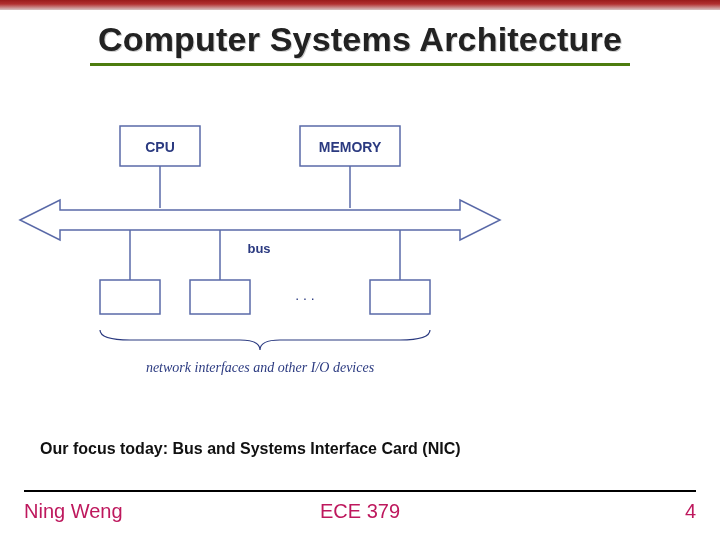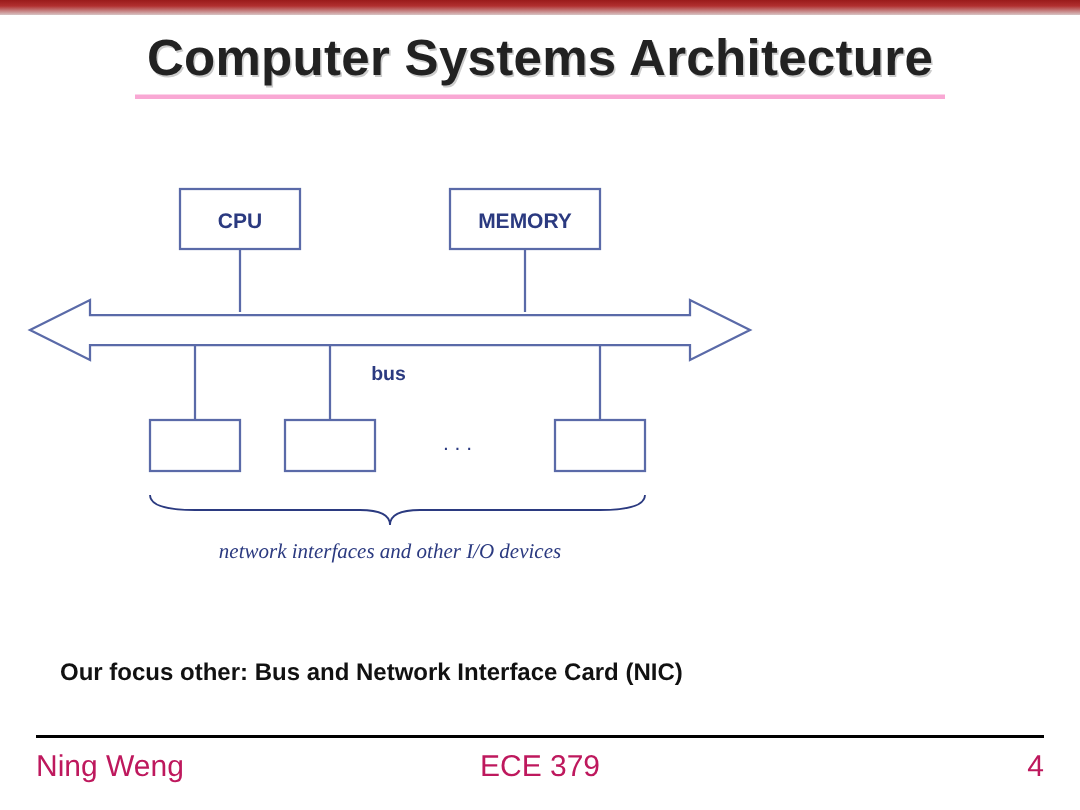--- a/index.html
+++ b/index.html
@@ -1,18 +1,18 @@
 <!DOCTYPE html>
 <html><head>
 <meta charset="utf-8">
 <style>
   html,body{margin:0;padding:0;width:720px;height:540px;background:#fff;font-family:Arial,Helvetica,sans-serif;position:relative;overflow:hidden}
   .banner{position:absolute;top:0;left:0;right:0;height:10px;background:linear-gradient(to bottom,#9a1b1b 0%,#b13030 40%,#d8c4c4 100%)}
   .title-wrap{position:absolute;top:20px;left:0;right:0;text-align:center}
-  .title{display:inline-block;font-size:34px;font-weight:bold;color:#222;text-shadow:1px 1px 0 #ccc;border-bottom:3px solid #f9a8d4;padding:0 8px 4px 8px;letter-spacing:0.2px}
+  .title{display:inline-block;font-size:34px;font-weight:bold;color:#222;text-shadow:1px 1px 0 #ccc;border-bottom:3px solid #4d7c0f;padding:0 8px 4px 8px;letter-spacing:0.2px}
   .diagram{position:absolute;left:0;right:0;top:120px;height:270px;display:flex;justify-content:flex-start}
   .focus{position:absolute;left:40px;top:440px;font-size:16px;font-weight:bold;color:#111}
   .footer-line{position:absolute;left:24px;right:24px;top:490px;border-top:2px solid #000}
   .footer{position:absolute;left:24px;right:24px;top:500px;font-size:20px;color:#be185d;display:flex;justify-content:space-between}
   .footer .mid{position:absolute;left:50%;transform:translateX(-50%)}
 </style>
 </head>
 <body>
 
 <div class="banner"></div>
@@ -47,20 +47,20 @@
     <rect x="370" y="160" width="60" height="34" fill="#fff" stroke="#5a6aa8" stroke-width="1.5"></rect>
     <text x="305" y="180" text-anchor="middle" font-family="Arial" font-size="14" fill="#2b3a80">. . .</text>
 
     <g stroke="#2b3a80" stroke-width="1.2" fill="none">
       <path d="M100 210 Q100 220 130 220 L240 220 Q260 220 260 230 Q260 220 280 220 L400 220 Q430 220 430 210"></path>
     </g>
     <text x="260" y="252" text-anchor="middle" font-family="Georgia,serif" font-style="italic" font-size="14" fill="#2b3a80">network interfaces and other I/O devices</text>
   </svg>
 </div>
 
-<div class="focus">Our focus other: Bus and Network Interface Card (NIC)</div>
+<div class="focus">Our focus today: Bus and Systems Interface Card (NIC)</div>
 
 <div class="footer-line"></div>
 <div class="footer">
   <span>Ning Weng</span>
   <span class="mid">ECE 379</span>
   <span>4</span>
 </div>
 
 </body></html>

